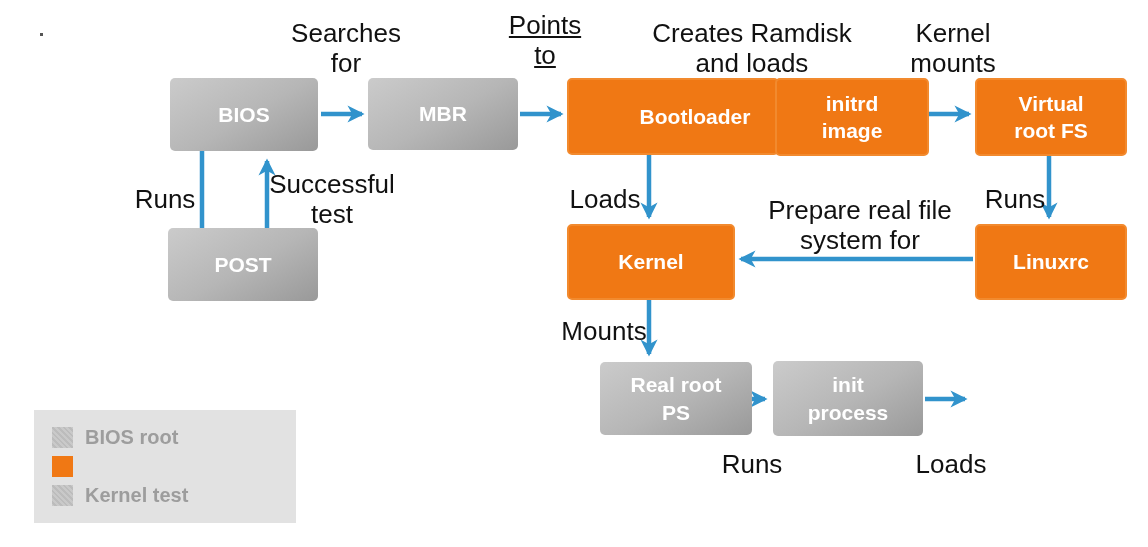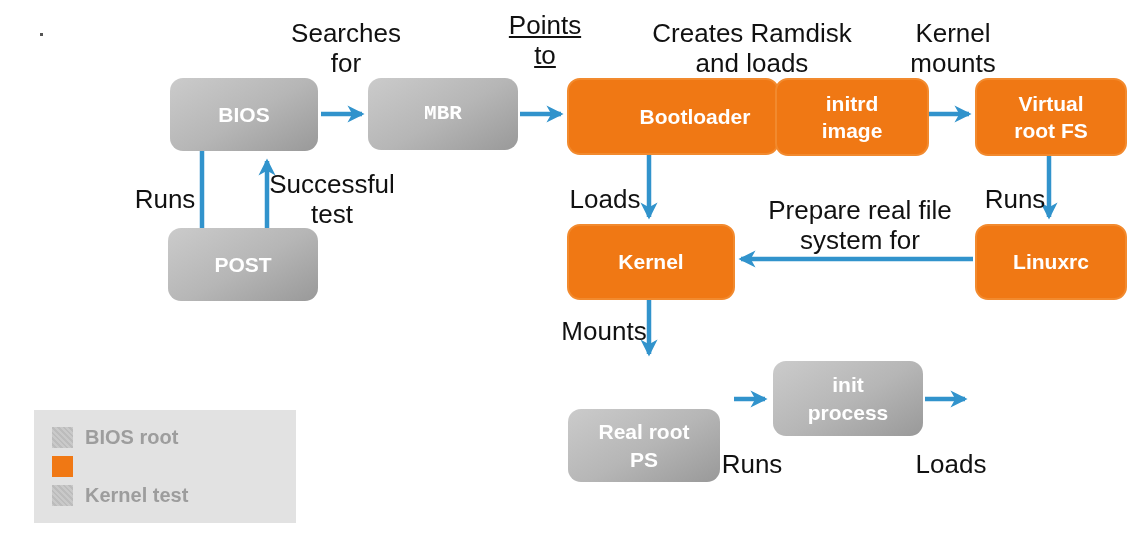--- a/index.html
+++ b/index.html
@@ -8,21 +8,21 @@
     width:1148px;height:547px;
     background:#fff;
     overflow:hidden;
     font-family:"Liberation Sans",sans-serif;
   }
   #edges{position:absolute;left:0;top:0;width:1148px;height:547px;}
   #edges line{stroke:var(--arrow-blue);stroke-width:4.5;}
   #edges .arrowhead{fill:var(--arrow-blue);}
   .node{
     position:absolute;
-    border-radius:13px;
+    border-radius:5px;
     display:flex;align-items:center;justify-content:center;
     color:#fff;font-weight:bold;font-size:21px;
     text-align:center;white-space:pre-line;line-height:1.3;
   }
   .node.gray{
     background:linear-gradient(150deg,var(--box-gray-light) 0%,#b6b6b6 52%,var(--box-gray-dark) 100%);
   }
   .node.orange{
     background:var(--orange);
     border:2px solid #f28a2e;
@@ -68,32 +68,32 @@
     <line x1="267" y1="228" x2="267" y2="161" marker-end="url(#ah)"></line>
     <line x1="649" y1="152" x2="649" y2="217" marker-end="url(#ah)"></line>
     <line x1="1049" y1="153" x2="1049" y2="217" marker-end="url(#ah)"></line>
     <line x1="973" y1="259" x2="741" y2="259" marker-end="url(#ah)"></line>
     <line x1="649" y1="297" x2="649" y2="354" marker-end="url(#ah)"></line>
     <line x1="734" y1="399" x2="765" y2="399" marker-end="url(#ah)"></line>
     <line x1="925" y1="399" x2="965" y2="399" marker-end="url(#ah)"></line>
   </svg>
 
   <div class="node gray" style="left:170px;top:78px;width:148px;height:73px;">BIOS</div>
-  <div class="node gray" style="left:368px;top:78px;width:150px;height:72px;font-family:Liberation Mono, monospace;">MBR</div>
+  <div class="node gray" style="left:368px;top:78px;width:150px;height:72px;">MBR</div>
   <div class="node orange" style="left:567px;top:78px;width:164px;height:73px;padding-left:44px;">Bootloader</div>
   <div class="node orange" style="left:775px;top:78px;width:150px;height:74px;">initrd
 image</div>
   <div class="node orange" style="left:975px;top:78px;width:148px;height:74px;">Virtual
 root FS</div>
 
   <div class="node gray" style="left:168px;top:228px;width:150px;height:73px;">POST</div>
   <div class="node orange" style="left:567px;top:224px;width:164px;height:72px;">Kernel</div>
   <div class="node orange" style="left:975px;top:224px;width:148px;height:72px;">Linuxrc</div>
 
-  <div class="node gray" style="left:568px;top:362px;width:152px;height:73px;margin-top:47px;">Real root
+  <div class="node gray" style="left:600px;top:362px;width:152px;height:73px;">Real root
 PS</div>
   <div class="node gray" style="left:773px;top:361px;width:150px;height:75px;">init
 process</div>
 
   <div class="edge-label" style="left:346px;top:18px;">Searches
 for</div>
   <div class="edge-label" style="left:545px;top:10px;text-decoration:underline;">Points
 to</div>
   <div class="edge-label" style="left:752px;top:18px;">Creates Ramdisk
 and loads</div>

